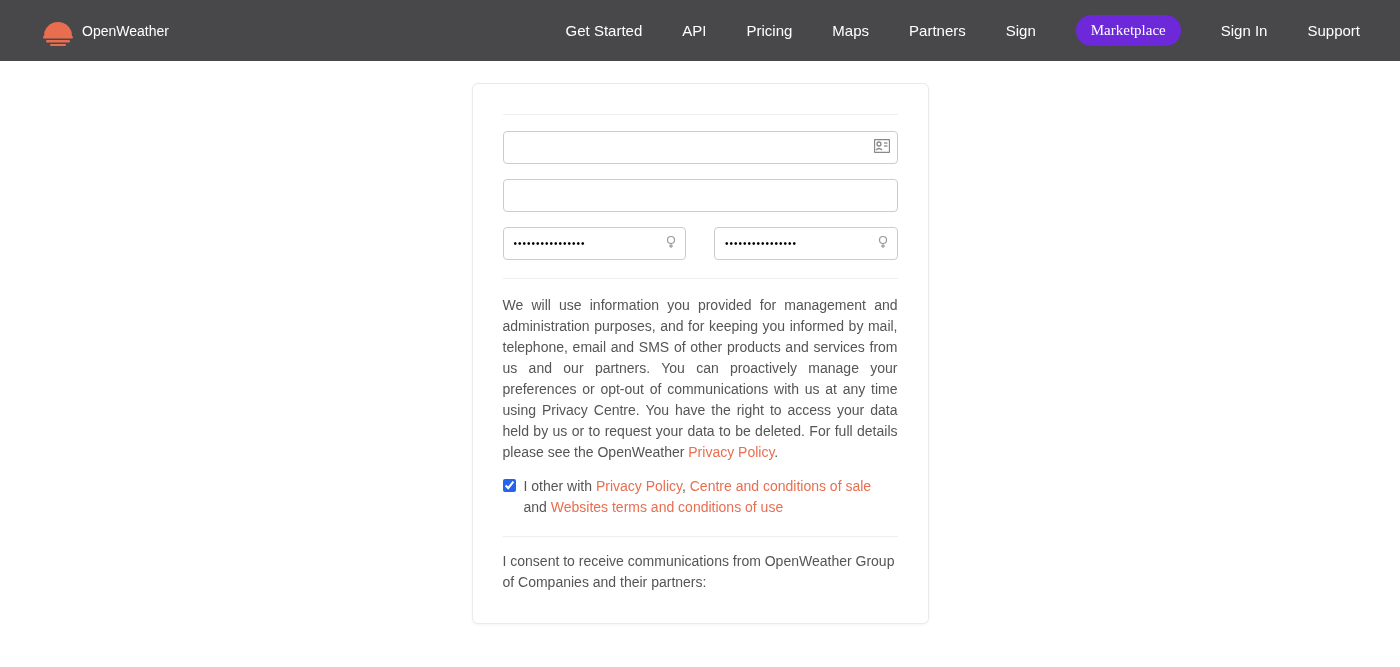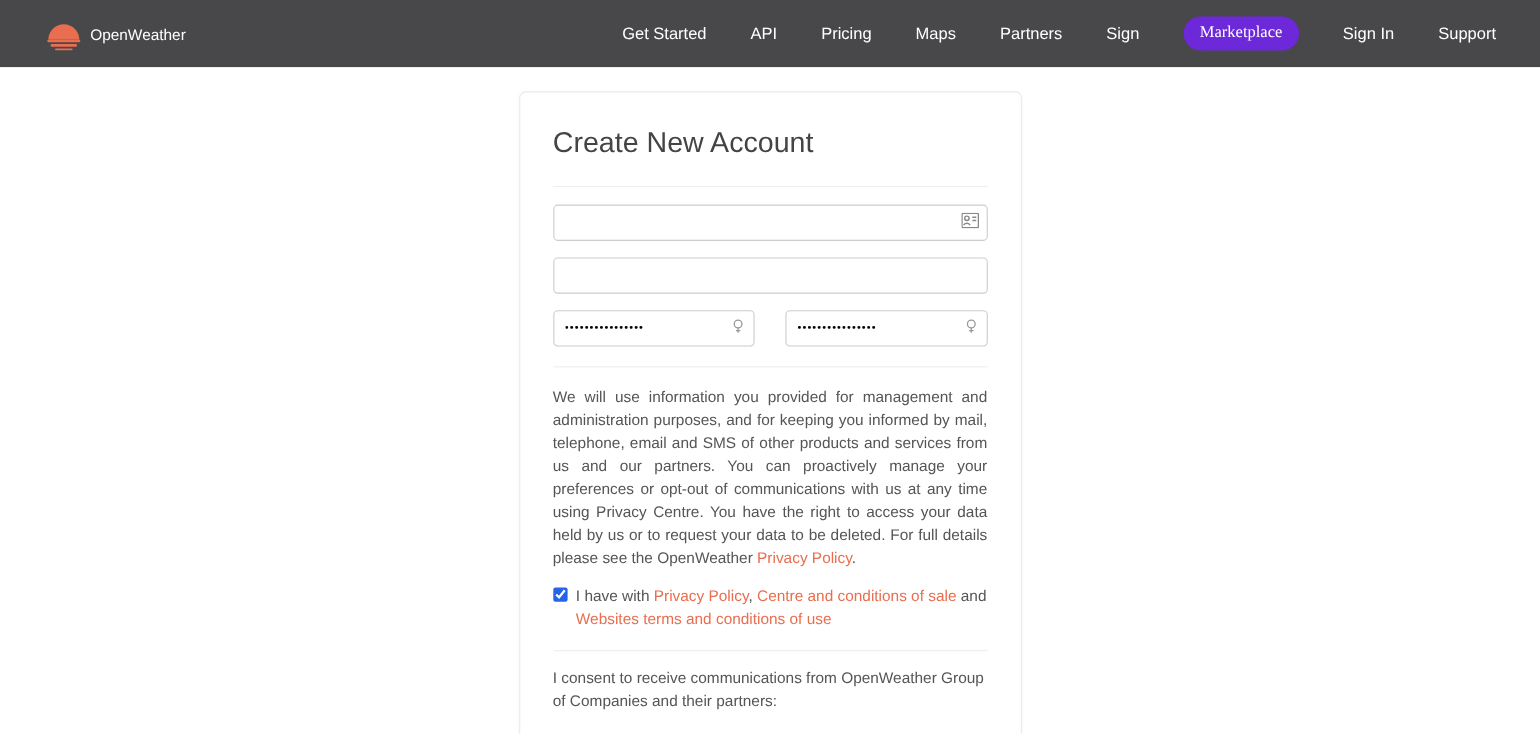--- a/index.html
+++ b/index.html
@@ -199,21 +199,20 @@
     <a class="nav-link">Partners</a>
     <a class="nav-link">Sign</a>
     <a class="nav-link pill">Marketplace</a>
     <a class="nav-link">Sign In</a>
     <a class="nav-link">Support</a>
   </div>
 </div>
 
 <div class="main">
   <div class="card">
-    <h1 class="card-title">Create New Account</h1>
     <hr class="divider">
 
     <div class="field-wrap">
       <input class="field" type="text" value="" style="">
       <span class="field-suffix-icon">
         <svg width="16" height="14" viewBox="0 0 16 14" fill="none" stroke="#888" stroke-width="1.3">
           <rect x="0.5" y="0.5" width="15" height="13" rx="1"></rect>
           <circle cx="5" cy="5" r="2"></circle>
           <path d="M 2 11 Q 5 8 8 11"></path>
           <line x1="10" y1="4" x2="13.5" y2="4"></line>
@@ -252,21 +251,21 @@
     <hr class="divider">
 
     <p class="info-text">
       <span>We will use information you provided for management and administration purposes, and for keeping you informed by mail, telephone, email and SMS of other products and services from us and our partners. You can proactively manage your preferences or opt-out of communications with us at any time using Privacy Centre. You have the right to access your data held by us or to request your data to be deleted. For full details please see the OpenWeather </span><a href="#">Privacy Policy</a><span>.</span>
     </p>
 
 
     <div class="check-row">
       <input type="checkbox" checked="" style="">
       <span class="check-label">
-        <span>I have with </span><a href="#">Privacy Policy</a><span>, </span><a href="#">Centre and conditions of sale</a><span> and </span><a href="#">Websites terms and conditions of use</a>
+        <span>I other with </span><a href="#">Privacy Policy</a><span>, </span><a href="#">Centre and conditions of sale</a><span> and </span><a href="#">Websites terms and conditions of use</a>
       </span>
     </div>
 
     <hr class="divider2">
 
     <p class="consent-text">I consent to receive communications from OpenWeather Group of Companies and their partners:</p>
   </div>
 </div>
 
 </body></html>

